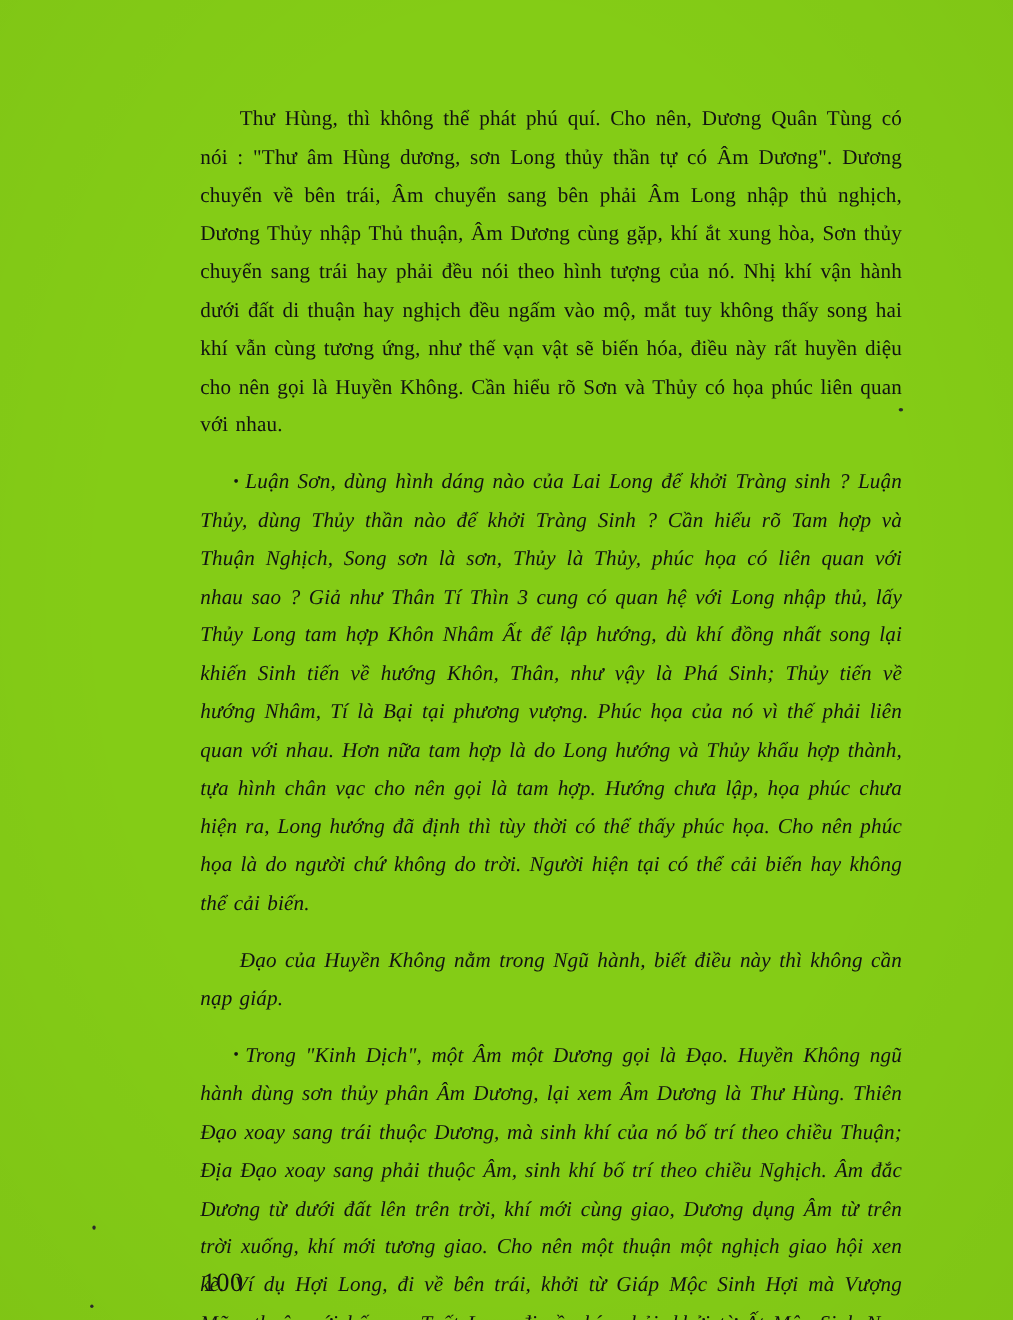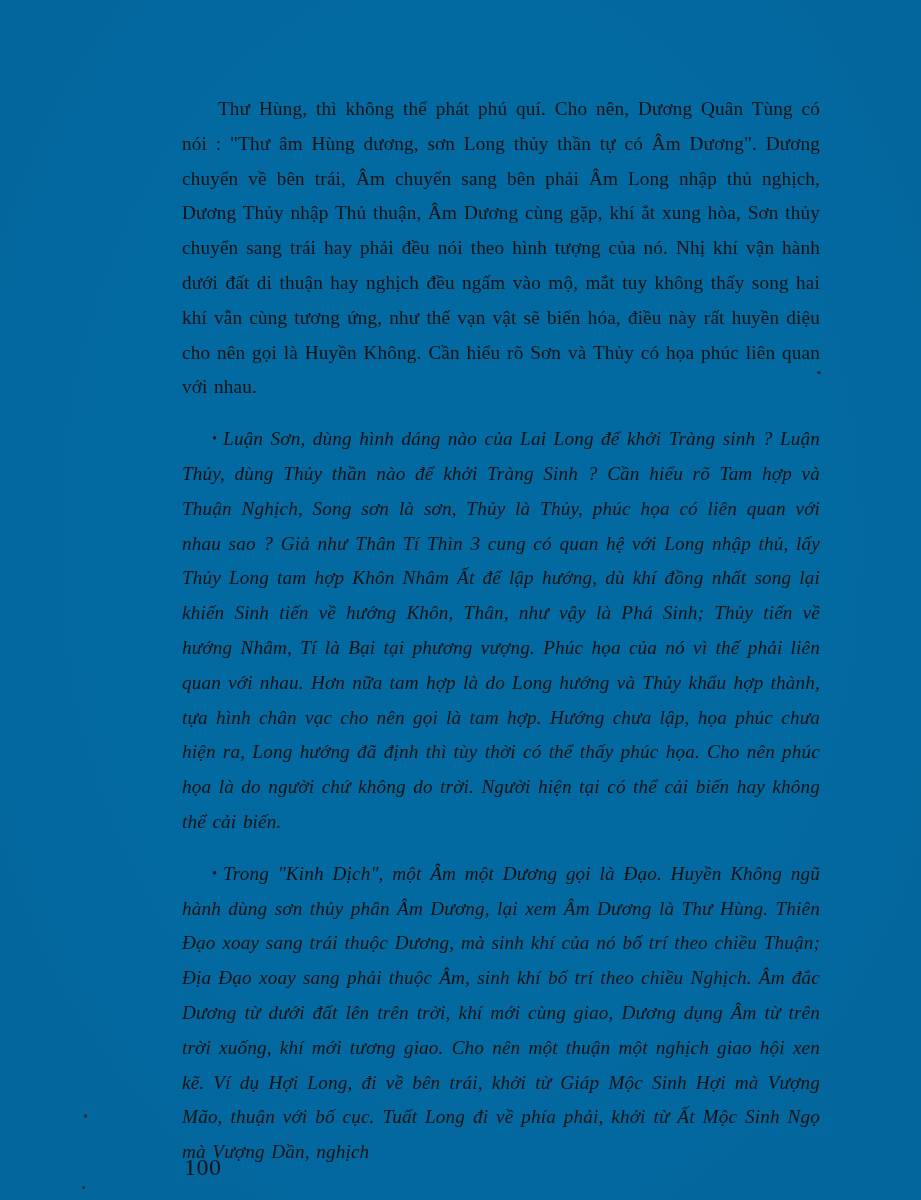--- a/index.html
+++ b/index.html
@@ -4,21 +4,21 @@
 <style>
   html, body {
     margin: 0;
     padding: 0;
     background: #ffffff;
   }
   .page {
     position: relative;
     width: 921px;
     height: 1200px;
-    background: #0369a1;
+    background: #84cc16;
     overflow: hidden;
     font-family: "Liberation Serif", serif;
   }
   
   .page::before {
     content: "";
     position: absolute;
     inset: 0;
     background:
       radial-gradient(ellipse at 50% 45%, rgba(255,255,255,0) 55%, rgba(0,0,0,0.035) 100%);
@@ -81,20 +81,21 @@
 <body>
 
 <div class="page">
 
   <div class="text-block">
 
     <p class="para indent">Thư Hùng, thì không thể phát phú quí. Cho nên, Dương Quân Tùng có nói : "Thư âm Hùng dương, sơn Long thủy thần tự có Âm Dương". Dương chuyển về bên trái, Âm chuyển sang bên phải Âm Long nhập thủ nghịch, Dương Thủy nhập Thủ thuận, Âm Dương cùng gặp, khí ắt xung hòa, Sơn thủy chuyển sang trái hay phải đều nói theo hình tượng của nó. Nhị khí vận hành dưới đất di thuận hay nghịch đều ngấm vào mộ, mắt tuy không thấy song hai khí vẫn cùng tương ứng, như thế vạn vật sẽ biến hóa, điều này rất huyền diệu cho nên gọi là Huyền Không. Cần hiểu rõ Sơn và Thủy có họa phúc liên quan với nhau.</p>
 
     <p class="para bullet"><span class="bullet-mark">•</span><span>Luận Sơn, dùng hình dáng nào của Lai Long để khởi Tràng sinh ? Luận Thủy, dùng Thủy thần nào để khởi Tràng Sinh ? Cần hiểu rõ Tam hợp và Thuận Nghịch, Song sơn là sơn, Thủy là Thủy, phúc họa có liên quan với nhau sao ? Giả như Thân Tí Thìn 3 cung có quan hệ với Long nhập thủ, lấy Thủy Long tam hợp Khôn Nhâm Ất để lập hướng, dù khí đồng nhất song lại khiến Sinh tiến về hướng Khôn, Thân, như vậy là Phá Sinh; Thủy tiến về hướng Nhâm, Tí là Bại tại phương vượng. Phúc họa của nó vì thế phải liên quan với nhau. Hơn nữa tam hợp là do Long hướng và Thủy khẩu hợp thành, tựa hình chân vạc cho nên gọi là tam hợp. Hướng chưa lập, họa phúc chưa hiện ra, Long hướng đã định thì tùy thời có thể thấy phúc họa. Cho nên phúc họa là do người chứ không do trời. Người hiện tại có thể cải biến hay không thể cải biến.</span></p>
 
+    <p class="para indent">Đạo của Huyền Không nằm trong Ngũ hành, biết điều này thì không cần nạp giáp.</p>
 
     <p class="para bullet"><span class="bullet-mark">•</span><span>Trong "Kinh Dịch", một Âm một Dương gọi là Đạo. Huyền Không ngũ hành dùng sơn thủy phân Âm Dương, lại xem Âm Dương là Thư Hùng. Thiên Đạo xoay sang trái thuộc Dương, mà sinh khí của nó bố trí theo chiều Thuận; Địa Đạo xoay sang phải thuộc Âm, sinh khí bố trí theo chiều Nghịch. Âm đắc Dương từ dưới đất lên trên trời, khí mới cùng giao, Dương dụng Âm từ trên trời xuống, khí mới tương giao. Cho nên một thuận một nghịch giao hội xen kẽ. Ví dụ Hợi Long, đi về bên trái, khởi từ Giáp Mộc Sinh Hợi mà Vượng Mão, thuận với bố cục. Tuất Long đi về phía phải, khởi từ Ất Mộc Sinh Ngọ mà Vượng Dần, nghịch</span></p>
 
   </div>
 
   <div class="page-number">100</div>
 
   <span class="speck s1"></span>
   <span class="speck s2"></span>
   <span class="speck s3"></span>

